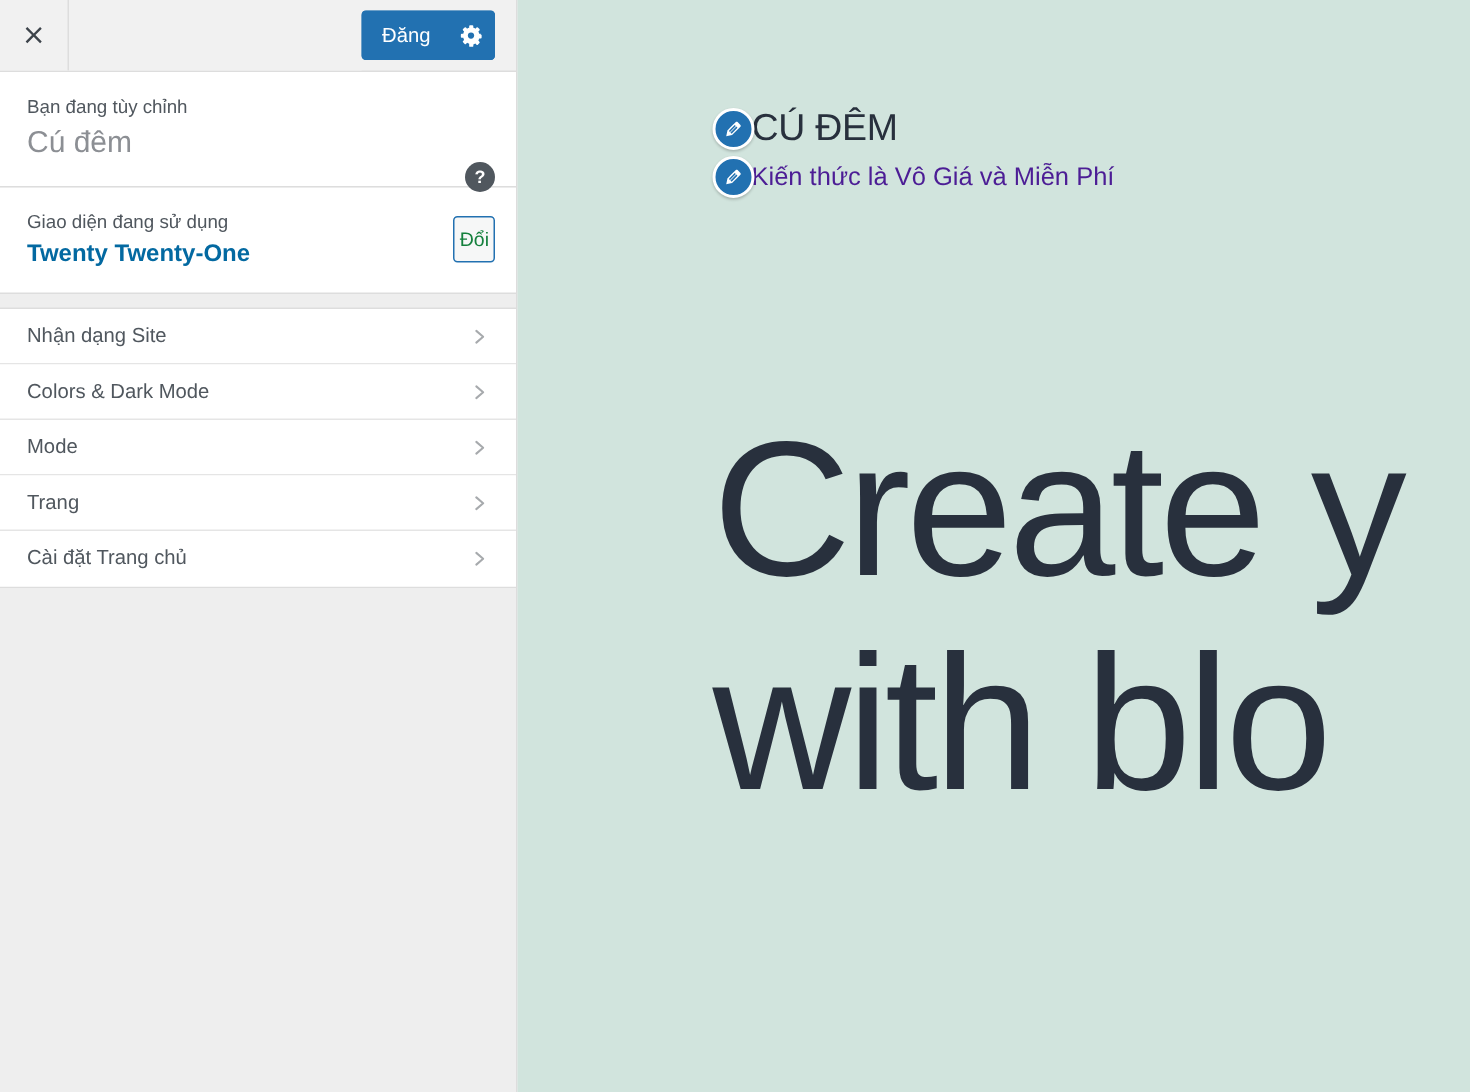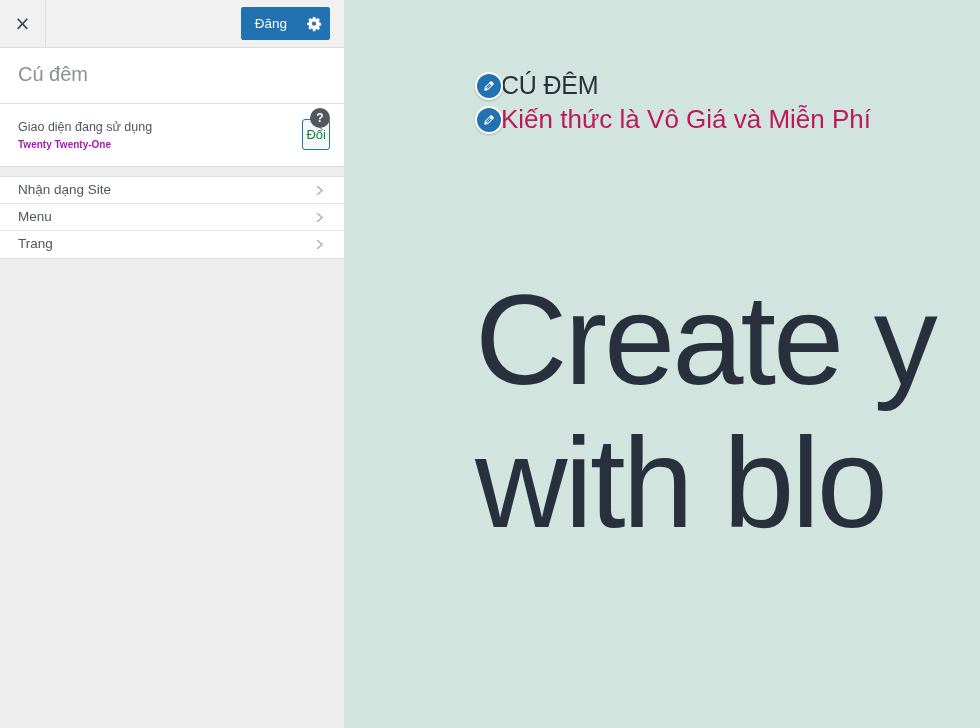--- a/index.html
+++ b/index.html
@@ -158,22 +158,22 @@
     gap: 28px;
   }
   .theme-meta { min-width: 0; }
   .theme-label {
     font-size: 12.5px;
     color: #50575e;
     line-height: 1.5;
     margin-bottom: 1px;
   }
   .theme-name {
-    font-size: 10px;
-    color: #a21caf;
+    font-size: 16px;
+    color: #0369a1;
     font-weight: bold;
     line-height: 1.35;
     white-space: nowrap;
     overflow: hidden;
     text-overflow: ellipsis;
   }
   .change-btn {
     background: #f6f7f7;
     color: #15803d;
     border: 1px solid #2271b1;
@@ -194,21 +194,21 @@
     flex: 0 0 10px;
   }
 
   
   .section-list {
     background: #ffffff;
     flex: 0 0 auto;
     border-bottom: 1px solid #dddddd;
   }
   .section-item {
-    height: 27px;
+    height: 37px;
     display: flex;
     align-items: center;
     justify-content: space-between;
     padding: 0 16px 0 18px;
     border-bottom: 1px solid #e5e5e5;
     cursor: pointer;
     background: #ffffff;
   }
   .section-item:last-child { border-bottom: none; }
   .section-title {
@@ -269,23 +269,23 @@
   }
 
   .site-title {
     font-size: 25px;
     font-weight: 400;
     color: #28303d;
     letter-spacing: -0.2px;
     line-height: 1.1;
   }
   .site-tagline {
-    font-size: 26px;
+    font-size: 17px;
     font-weight: 400;
-    color: #be185d;
+    color: #4c1d95;
     line-height: 1.2;
   }
 
   .hero-heading {
     position: absolute;
     left: 130px;
     top: 268px;
     width: 1400px;
     font-size: 128px;
     line-height: 1.12;
@@ -313,20 +313,21 @@
         <button class="publish-settings">
           <svg class="gear-ico" width="16" height="16" viewBox="0 0 20 20" fill="#ffffff">
             <path d="M18 12h-1.2a6.9 6.9 0 0 0-.7-1.7l.9-.9a.8.8 0 0 0 0-1.1l-1.3-1.3a.8.8 0 0 0-1.1 0l-.9.9A6.9 6.9 0 0 0 12 7.2V6a.8.8 0 0 0-.8-.8H9.4A.8.8 0 0 0 8.6 6v1.2c-.6.15-1.17.38-1.7.7l-.9-.9a.8.8 0 0 0-1.1 0L3.6 8.3a.8.8 0 0 0 0 1.1l.9.9c-.32.53-.55 1.1-.7 1.7H2.6a.8.8 0 0 0-.8.8v1.8c0 .44.36.8.8.8h1.2c.15.6.38 1.17.7 1.7l-.9.9a.8.8 0 0 0 0 1.1l1.3 1.3a.8.8 0 0 0 1.1 0l.9-.9c.53.32 1.1.55 1.7.7V22c0 .44.36.8.8.8h1.8a.8.8 0 0 0 .8-.8v-1.2c.6-.15 1.17-.38 1.7-.7l.9.9a.8.8 0 0 0 1.1 0l1.3-1.3a.8.8 0 0 0 0-1.1l-.9-.9c.32-.53.55-1.1.7-1.7H18a.8.8 0 0 0 .8-.8v-1.8a.8.8 0 0 0-.8-.8z" transform="translate(-0.3,-4.2) scale(1.02)"></path>
             <circle cx="10" cy="9.6" r="2.6" fill="#2271b1"></circle>
           </svg>
         </button>
       </div>
     </div>
 
     <div class="panel-header">
+      <div class="panel-kicker">Bạn đang tùy chỉnh</div>
       <div class="panel-sitename">Cú đêm</div>
       <button class="help-btn">
         <span class="help-q">?</span>
       </button>
     </div>
 
     <div class="theme-row">
       <div class="theme-meta">
         <div class="theme-label">Giao diện đang sử dụng</div>
         <div class="theme-name">Twenty Twenty-One</div>
@@ -338,36 +339,48 @@
 
     <div class="section-list">
 
       <div class="section-item">
         <span class="section-title">Nhận dạng Site</span>
         <svg class="chev" width="13" height="13" viewBox="0 0 20 20" fill="none" stroke="#a7aaad" stroke-width="2.1" stroke-linecap="round" stroke-linejoin="round">
           <polyline points="7,4 14,10 7,16"></polyline>
         </svg>
       </div>
 
-
-
       <div class="section-item">
-        <span class="section-title">Menu</span>
+        <span class="section-title">Colors &amp; Dark Mode</span>
+        <svg class="chev" width="13" height="13" viewBox="0 0 20 20" fill="none" stroke="#a7aaad" stroke-width="2.1" stroke-linecap="round" stroke-linejoin="round">
+          <polyline points="7,4 14,10 7,16"></polyline>
+        </svg>
+      </div>
+
+
+      <div class="section-item">
+        <span class="section-title">Mode</span>
         <svg class="chev" width="13" height="13" viewBox="0 0 20 20" fill="none" stroke="#a7aaad" stroke-width="2.1" stroke-linecap="round" stroke-linejoin="round">
           <polyline points="7,4 14,10 7,16"></polyline>
         </svg>
       </div>
 
       <div class="section-item">
         <span class="section-title">Trang</span>
         <svg class="chev" width="13" height="13" viewBox="0 0 20 20" fill="none" stroke="#a7aaad" stroke-width="2.1" stroke-linecap="round" stroke-linejoin="round">
           <polyline points="7,4 14,10 7,16"></polyline>
         </svg>
       </div>
 
+      <div class="section-item">
+        <span class="section-title">Cài đặt Trang chủ</span>
+        <svg class="chev" width="13" height="13" viewBox="0 0 20 20" fill="none" stroke="#a7aaad" stroke-width="2.1" stroke-linecap="round" stroke-linejoin="round">
+          <polyline points="7,4 14,10 7,16"></polyline>
+        </svg>
+      </div>
 
 
 
     </div>
 
     <div class="sidebar-filler"></div>
   </div>
 
   <div class="preview">
 

